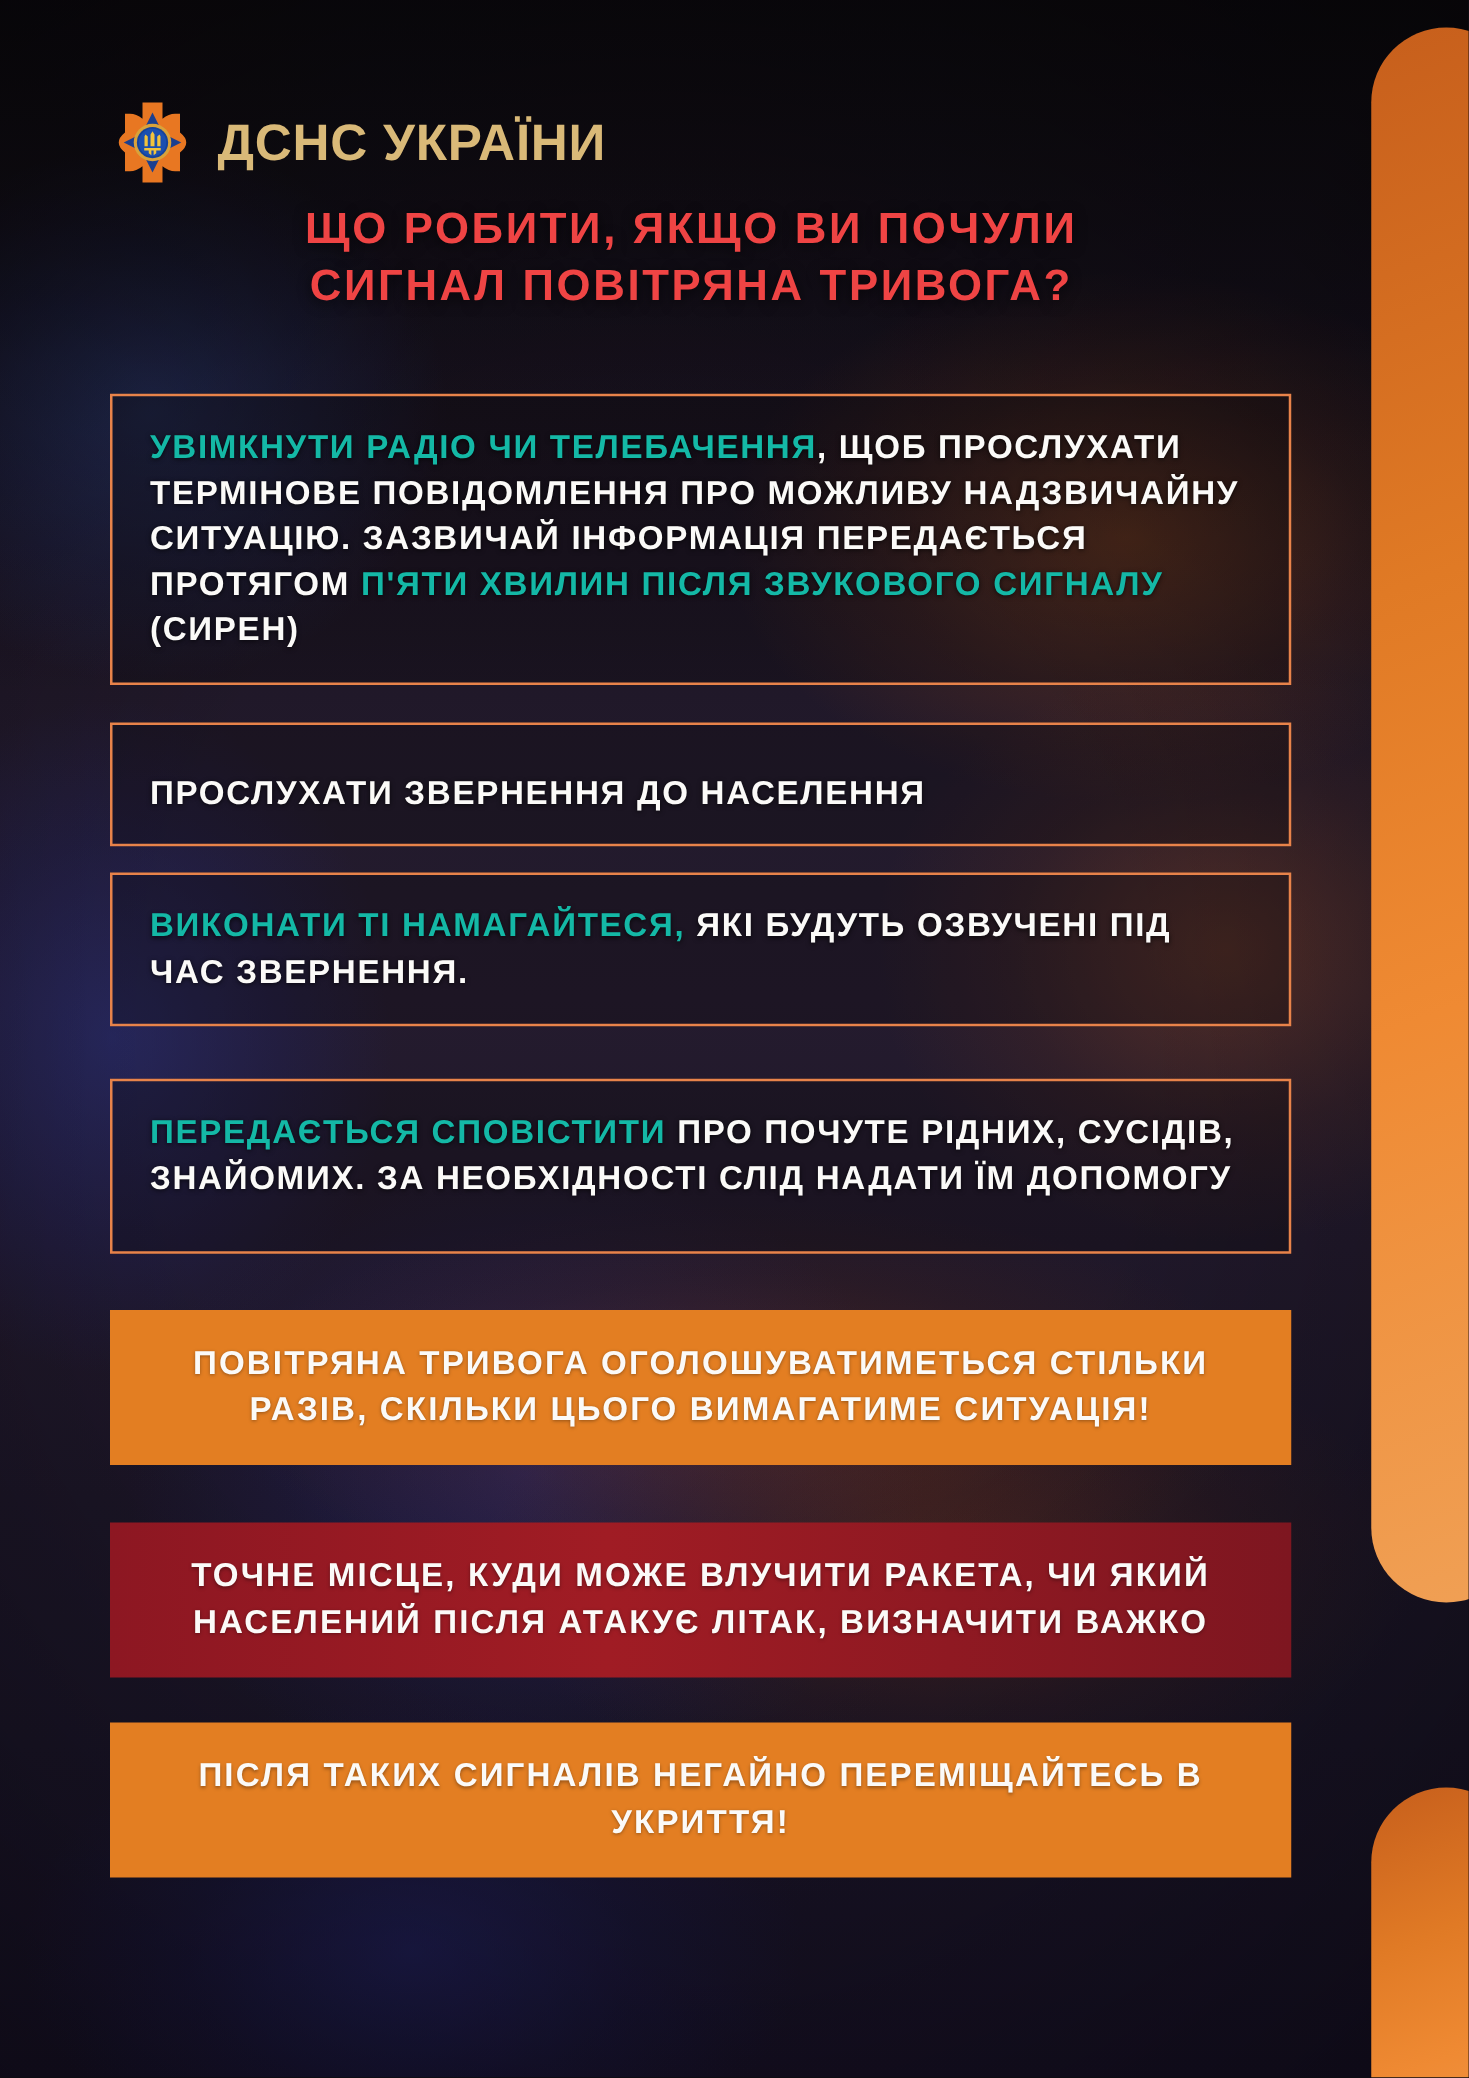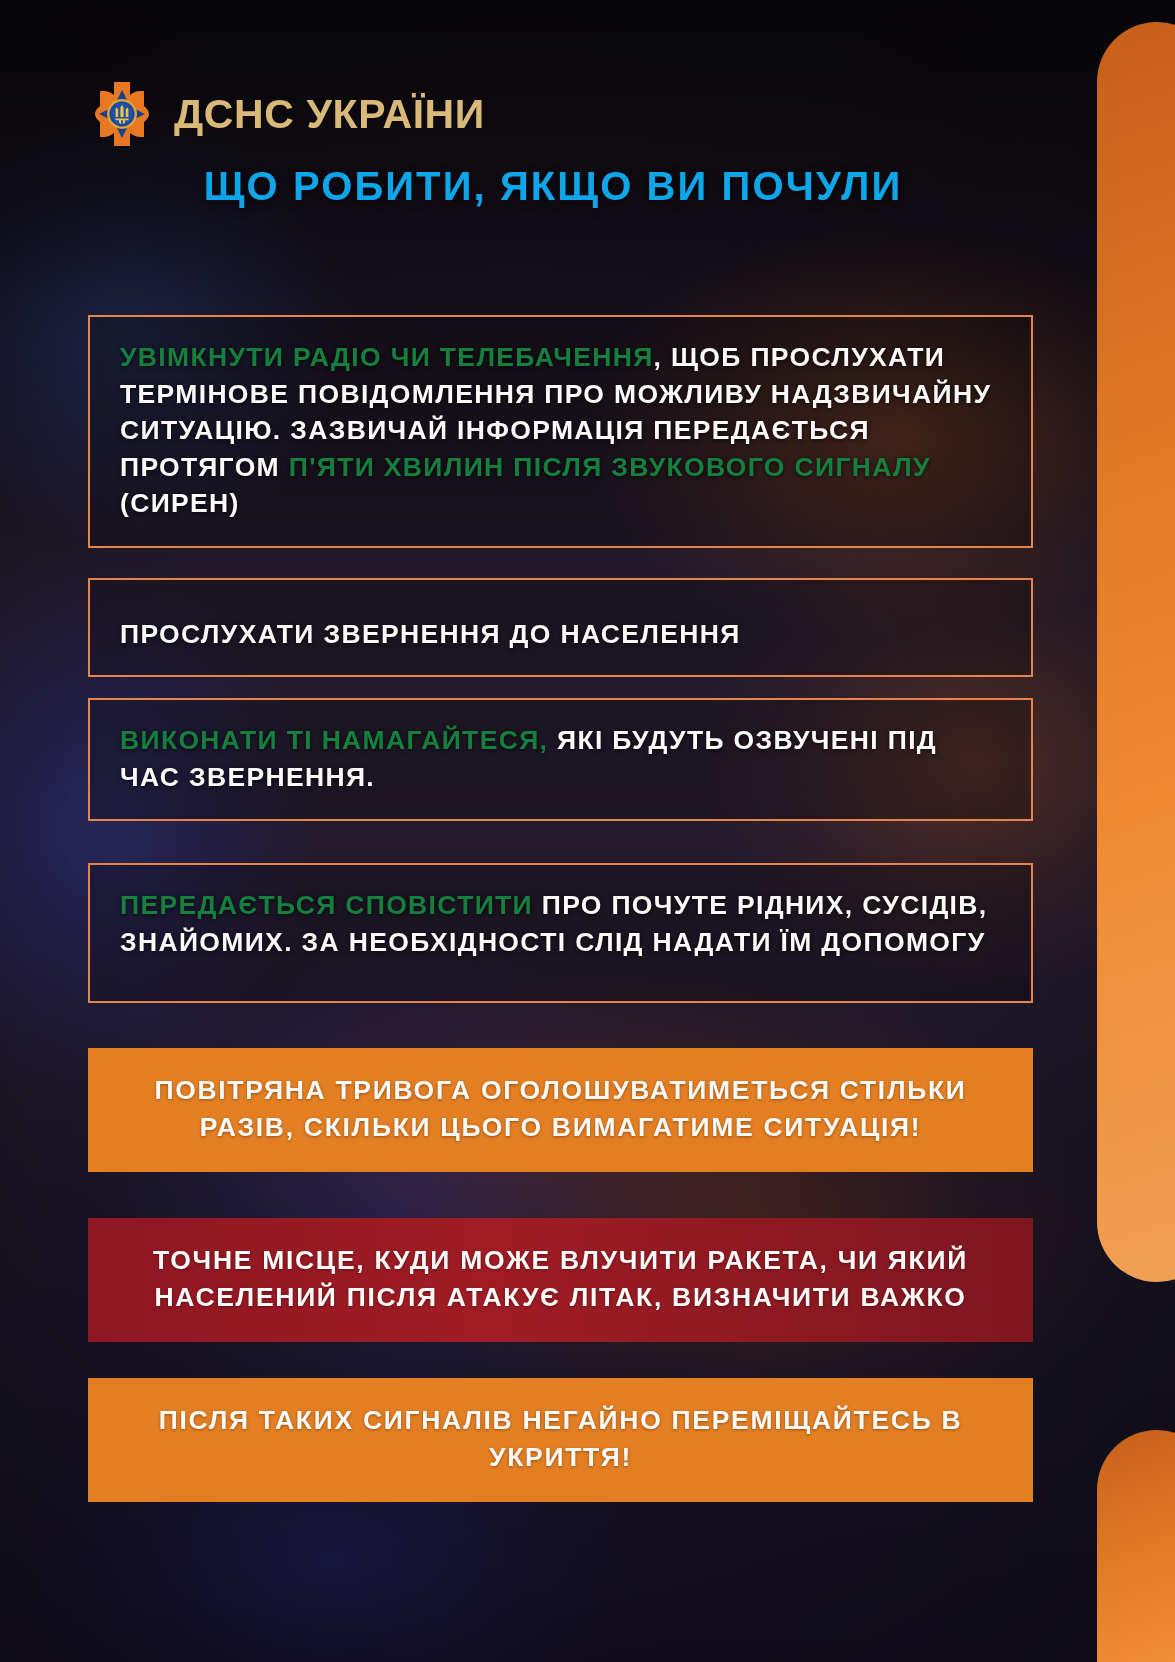--- a/index.html
+++ b/index.html
@@ -107,22 +107,22 @@
     white-space:nowrap;
     line-height:1;
   }
 
   
   .headline {
     position:absolute;
     left:88px; top:160px;
     width:930px;
     text-align:center;
-    color:#0ea5e9;
-    font-size:40px;
+    color:#ef4444;
+    font-size:35px;
     font-weight:700;
     letter-spacing:2.1px;
     line-height:1.30;
     text-shadow:0 2px 10px rgba(0,0,0,0.65);
   }
 
   
   .boxes { position:absolute; left:88px; top:0; width:945px; }
 
   .box {
@@ -147,21 +147,21 @@
   .box.filled {
     padding:24px 34px 26px 34px;
     text-align:center;
     letter-spacing:1.7px;
     line-height:1.40;
     text-shadow:0 1px 3px rgba(0,0,0,0.35);
   }
   .box.filled.orange { background:#e37e22; }
   .box.filled.red    { background:linear-gradient(90deg,#8d1722 0%,#a01c24 42%,#7e1620 100%); }
 
-  .hl { color:#15803d; }
+  .hl { color:#14b8a6; }
 
   
   #box1 { top:315px;  min-height:196px; }
   #box2 { top:578px;  min-height:64px;  padding-top:36px; padding-bottom:22px; }
   #box3 { top:698px;  min-height:108px; }
   #box4 { top:863px;  min-height:140px; }
   #box5 { top:1048px; }
   #box6 { top:1218px; }
   #box7 { top:1378px; }
 </style>
@@ -199,20 +199,21 @@
           <circle cx="34" cy="34" r="12.5" fill="#16439a"></circle>
           <circle cx="34" cy="34" r="11" fill="#1b4fb0"></circle>
           <path d="M34 25 L35.6 27.5 L35.6 37 L32.4 37 L32.4 27.5 Z M28.4 27.6 L30.2 29.2 L30.2 37 L27.6 37 L27.6 29 Z M39.6 27.6 L40.4 29 L40.4 37 L37.8 37 L37.8 29.2 Z M27.4 38.4 L40.6 38.4 L40.6 40.3 L37 40.3 L37 42.6 L34.9 44.2 L34.9 40.3 L33.1 40.3 L33.1 44.2 L31 42.6 L31 40.3 L27.4 40.3 Z" fill="#f2c33c"></path>
         </svg>
       </span>
       <span class="logo-text">ДСНС УКРАЇНИ</span>
     </div>
 
     <div class="headline">
       <div>ЩО РОБИТИ, ЯКЩО ВИ ПОЧУЛИ</div>
+      <div>СИГНАЛ ПОВІТРЯНА ТРИВОГА?</div>
     </div>
 
     <div class="boxes">
 
       <div class="box outline" id="box1">
         <span class="hl">УВІМКНУТИ РАДІО ЧИ ТЕЛЕБАЧЕННЯ</span><span>, ЩОБ ПРОСЛУХАТИ ТЕРМІНОВЕ ПОВІДОМЛЕННЯ ПРО МОЖЛИВУ НАДЗВИЧАЙНУ СИТУАЦІЮ. ЗАЗВИЧАЙ ІНФОРМАЦІЯ ПЕРЕДАЄТЬСЯ ПРОТЯГОМ </span><span class="hl">П'ЯТИ ХВИЛИН ПІСЛЯ ЗВУКОВОГО СИГНАЛУ</span><span> (СИРЕН)</span>
       </div>
 
       <div class="box outline" id="box2">
         <span>ПРОСЛУХАТИ ЗВЕРНЕННЯ ДО НАСЕЛЕННЯ</span>

